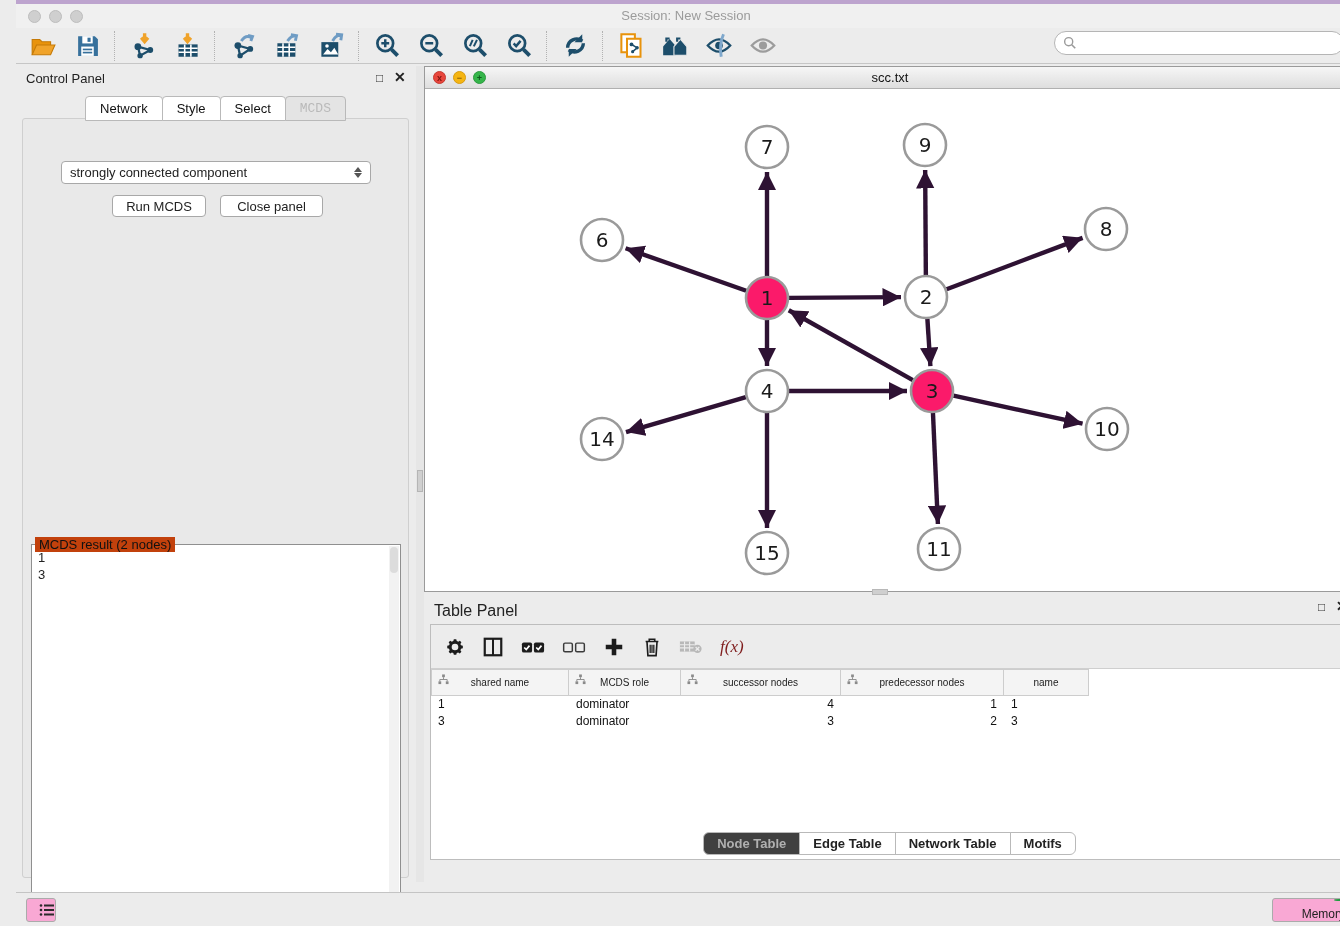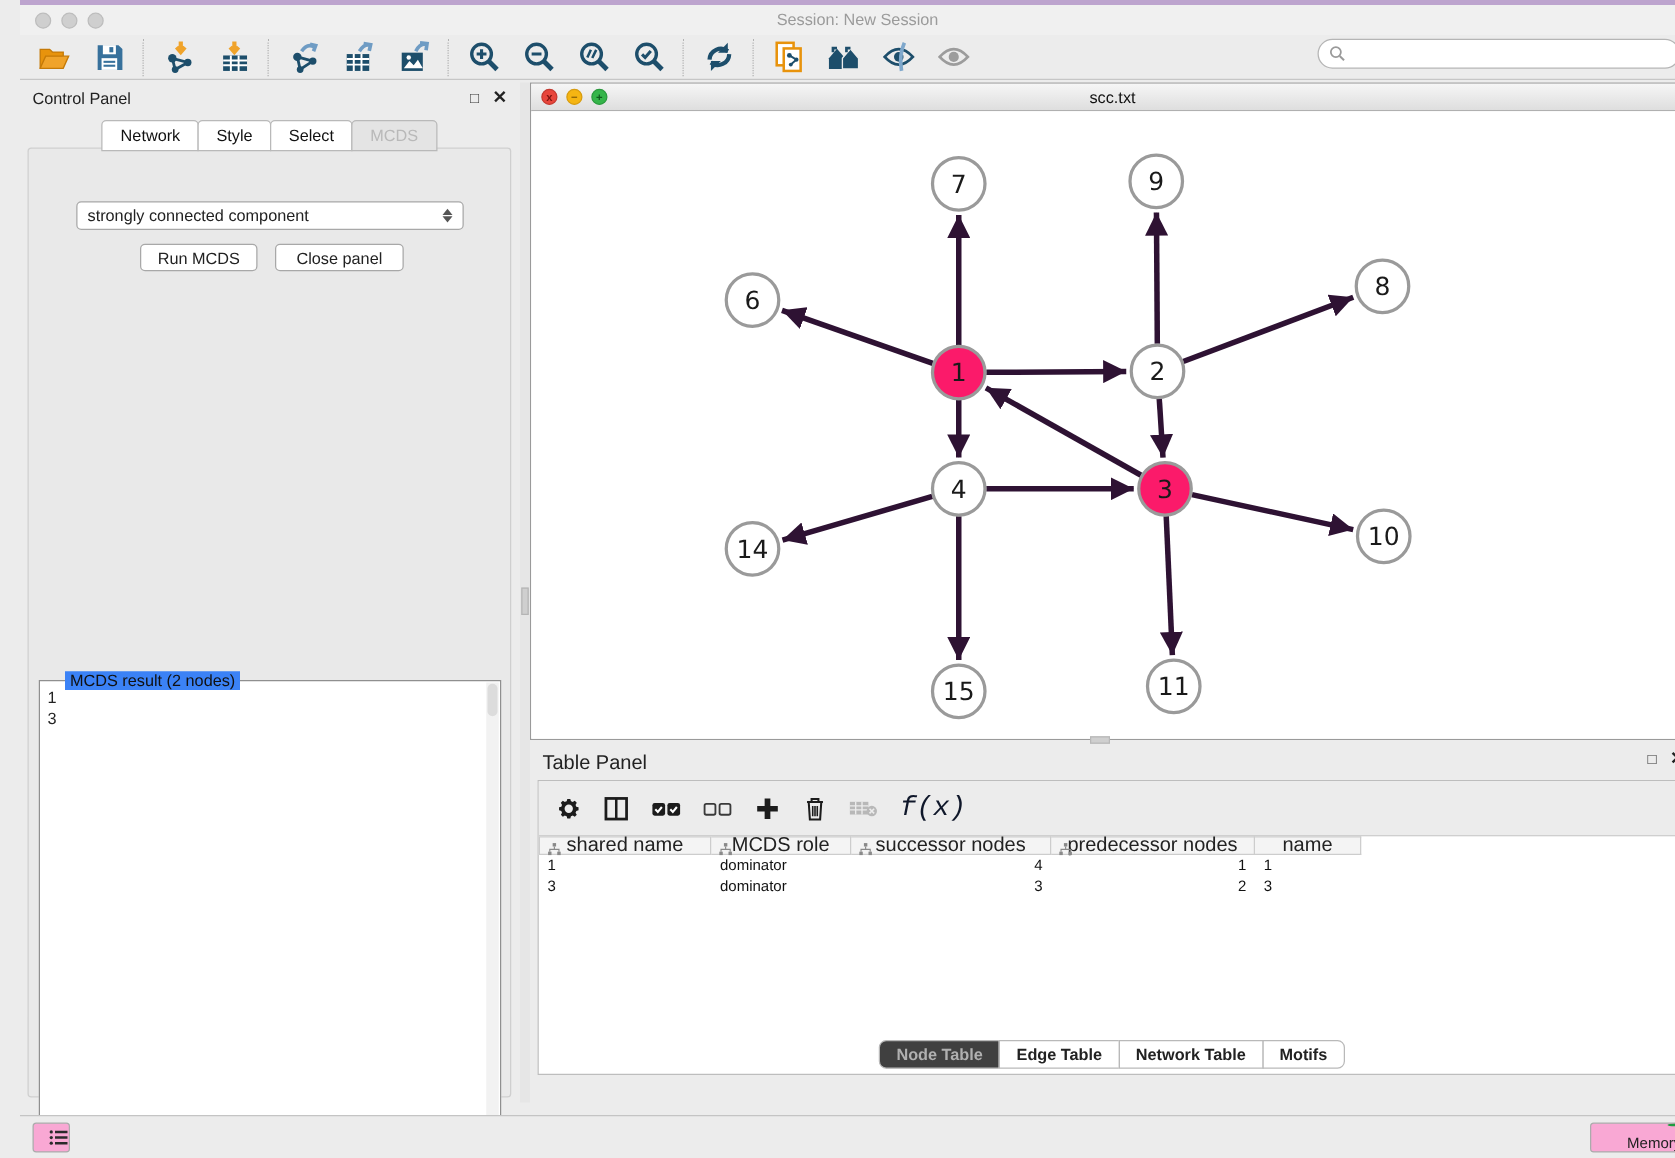--- a/index.html
+++ b/index.html
@@ -26,33 +26,33 @@
   #search-box input{border:none;outline:none;flex:1;font-size:12px;background:transparent;margin-left:6px;font-family:"Liberation Sans",sans-serif;}
 
   
   #control-panel{left:0;top:66px;width:400px;height:816px;background:#ececec;}
   #cp-header{position:absolute;left:0;top:0;width:100%;height:26px;padding-left:39px;}
   #cp-title{position:absolute;left:10px;top:5px;font-size:13px;color:#222;}
   .panel-float{position:absolute;top:5px;font-size:12px;color:#333;line-height:14px;}
   .panel-close{position:absolute;top:4px;font-size:14px;font-weight:bold;color:#222;line-height:14px;}
   #cp-tabs{position:absolute;left:0;top:30px;width:100%;display:flex;justify-content:center;}
   .tab{border:1px solid #b9b9b9;background:#fff;padding:4px 14px;font-size:13px;color:#111;margin-left:-1px;border-radius:4px 4px 0 0;position:relative;z-index:2;}
-  .tab.active-dim{background:#e4e4e4;color:#b9b9b9;}
+  .tab.active-dim{background:#e4e4e4;color:#b9b9b9;font-family:Liberation Mono, monospace;}
   #cp-body{position:absolute;left:6px;top:52px;width:387px;height:760px;background:#e9e9e9;border:1px solid #cfcfcf;box-sizing:border-box;border-radius:3px;}
   #opt-label{position:absolute;left:0;top:18px;width:100%;text-align:center;font-size:13px;color:#111;}
   #opt-select{position:absolute;left:38px;top:42px;width:310px;height:23px;background:#fff;border:1px solid #a8a8a8;border-radius:4px;display:flex;align-items:center;padding:0 8px;box-sizing:border-box;font-size:13px;}
   #opt-select .stepper{margin-left:auto;display:flex;flex-direction:column;gap:1px;align-items:center;}
   #opt-select .stepper i{width:0;height:0;border-left:4px solid transparent;border-right:4px solid transparent;}
   #opt-select .stepper i.up{border-bottom:5px solid #555;}
   #opt-select .stepper i.down{border-top:5px solid #555;}
   .cp-btn{position:absolute;top:76px;height:22px;background:#fff;border:1px solid #a8a8a8;border-radius:4px;font-size:13px;display:flex;align-items:center;justify-content:center;box-sizing:border-box;}
   #run-btn{left:89px;width:94px;}
   #closep-btn{left:197px;width:103px;}
   #result-box{position:absolute;left:8px;top:425px;width:368px;height:377px;border:1px solid #8f8f8f;background:#fff;}
-  #result-legend{position:absolute;left:20px;top:-8px;background:#3b82f6;padding:0 4px;font-size:13px;color:#111;}
+  #result-legend{position:absolute;left:3px;top:-8px;background:#c2410c;padding:0 4px;font-size:13px;color:#111;}
   #result-text{position:absolute;left:2px;top:4px;right:12px;bottom:2px;font-size:13px;line-height:17px;white-space:pre;padding-left:4px;overflow:hidden;}
   #result-scroll{position:absolute;right:1px;top:1px;width:10px;bottom:1px;background:#f2f2f2;}
   #result-thumb{position:absolute;left:1px;top:1px;width:8px;height:26px;background:#dcdcdc;border-radius:4px;}
 
   
   #v-splitter{left:400px;top:66px;width:8px;height:816px;background:#e6e6e6;}
   #v-handle{position:absolute;left:1px;top:404px;width:6px;height:22px;background:#cfcfcf;border:1px solid #b5b5b5;box-sizing:border-box;}
   #h-handle{left:856px;top:589px;width:16px;height:6px;background:#cfcfcf;border:1px solid #b8b8b8;box-sizing:border-box;}
 
   
@@ -65,24 +65,24 @@
   .light-zoom{background:#35b54a;border:1px solid #2b9a3e;color:#0e5c1c;}
   #net-title{width:100%;text-align:center;line-height:21px;font-size:13px;color:#111;}
   #net-canvas{position:absolute;left:0;top:22px;width:930px;height:502px;background:#fff;}
 
   
   #table-panel{left:408px;top:596px;width:932px;height:292px;background:#ececec;}
   #tp-title{position:absolute;left:10px;top:6px;font-size:16px;color:#222;}
   #tp-inner{position:absolute;left:6px;top:28px;width:920px;height:236px;background:#fff;border:1px solid #bdbdbd;box-sizing:border-box;}
   #tp-toolbar{position:absolute;left:0;top:0;width:100%;height:44px;background:#ececec;border-bottom:1px solid #cfcfcf;display:flex;align-items:center;gap:17px;padding-left:14px;box-sizing:border-box;}
   .tpt-btn{display:flex;align-items:center;justify-content:center;height:26px;}
-  .fx{font-family:Liberation Mono, monospace;font-style:italic;font-size:22px;color:#0f172a;}
+  .fx{font-family:Liberation Serif, serif;font-style:italic;font-size:17px;color:#7f1d1d;}
   #tp-table{position:absolute;left:0;top:44px;}
   #tp-header{display:flex;background:#f4f4f4;}
-  .th{border:1px solid #cdcdcd;border-left:none;box-sizing:border-box;height:15px;display:flex;align-items:center;justify-content:center;gap:6px;font-size:16px;color:#222;position:relative;}
+  .th{border:1px solid #cdcdcd;border-left:none;box-sizing:border-box;height:27px;display:flex;align-items:center;justify-content:center;gap:6px;font-size:10px;color:#222;position:relative;}
   .th:first-child{border-left:1px solid #cdcdcd;}
   .th .hier{position:absolute;left:6px;top:4px;}
   .tr{display:flex;}
   .td{box-sizing:border-box;height:17px;font-size:12px;color:#111;padding:1px 7px 0 7px;overflow:hidden;white-space:nowrap;}
   #tp-tabs{position:absolute;left:0;bottom:4px;width:100%;display:flex;justify-content:center;}
   .tp-tab{border:1px solid #b9b9b9;background:#fff;padding:3px 13px;font-size:13px;font-weight:bold;color:#222;margin-left:-1px;}
   .tp-tab:first-child{border-radius:6px 0 0 6px;}
   .tp-tab:last-child{border-radius:0 6px 6px 0;}
   .tp-tab.active-dim{background:#404040;color:#b0b0b0;}
 

